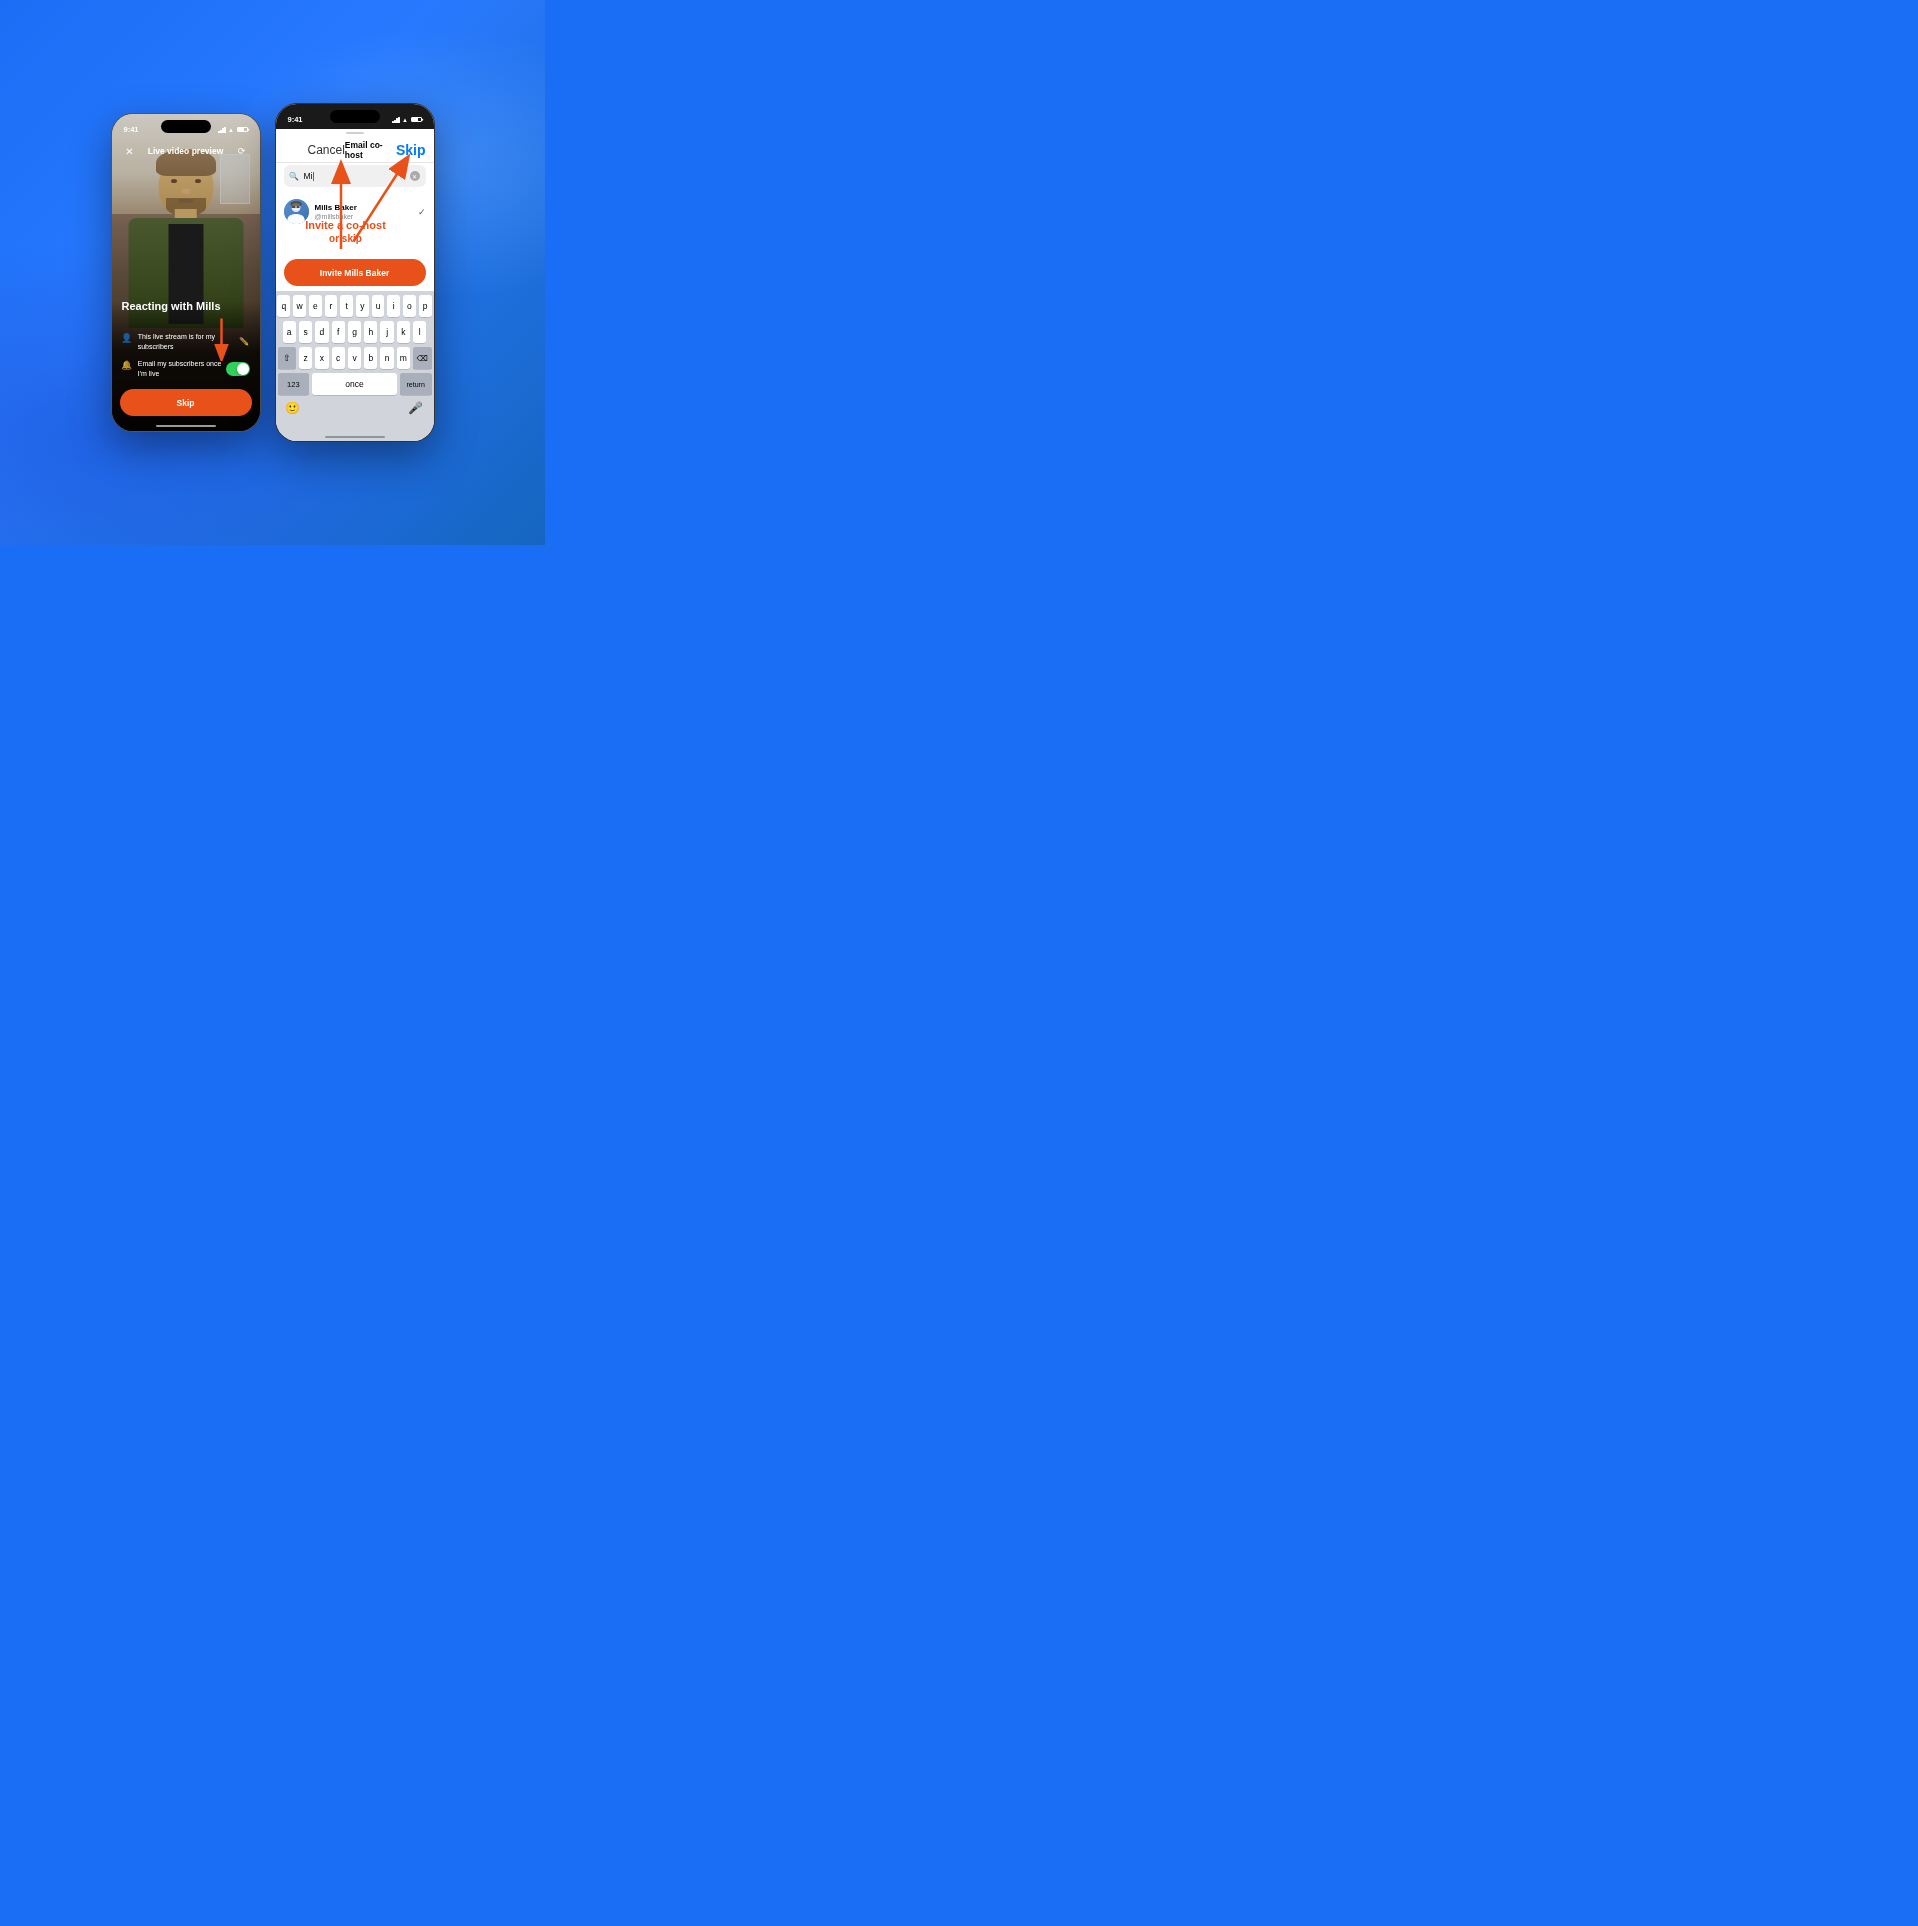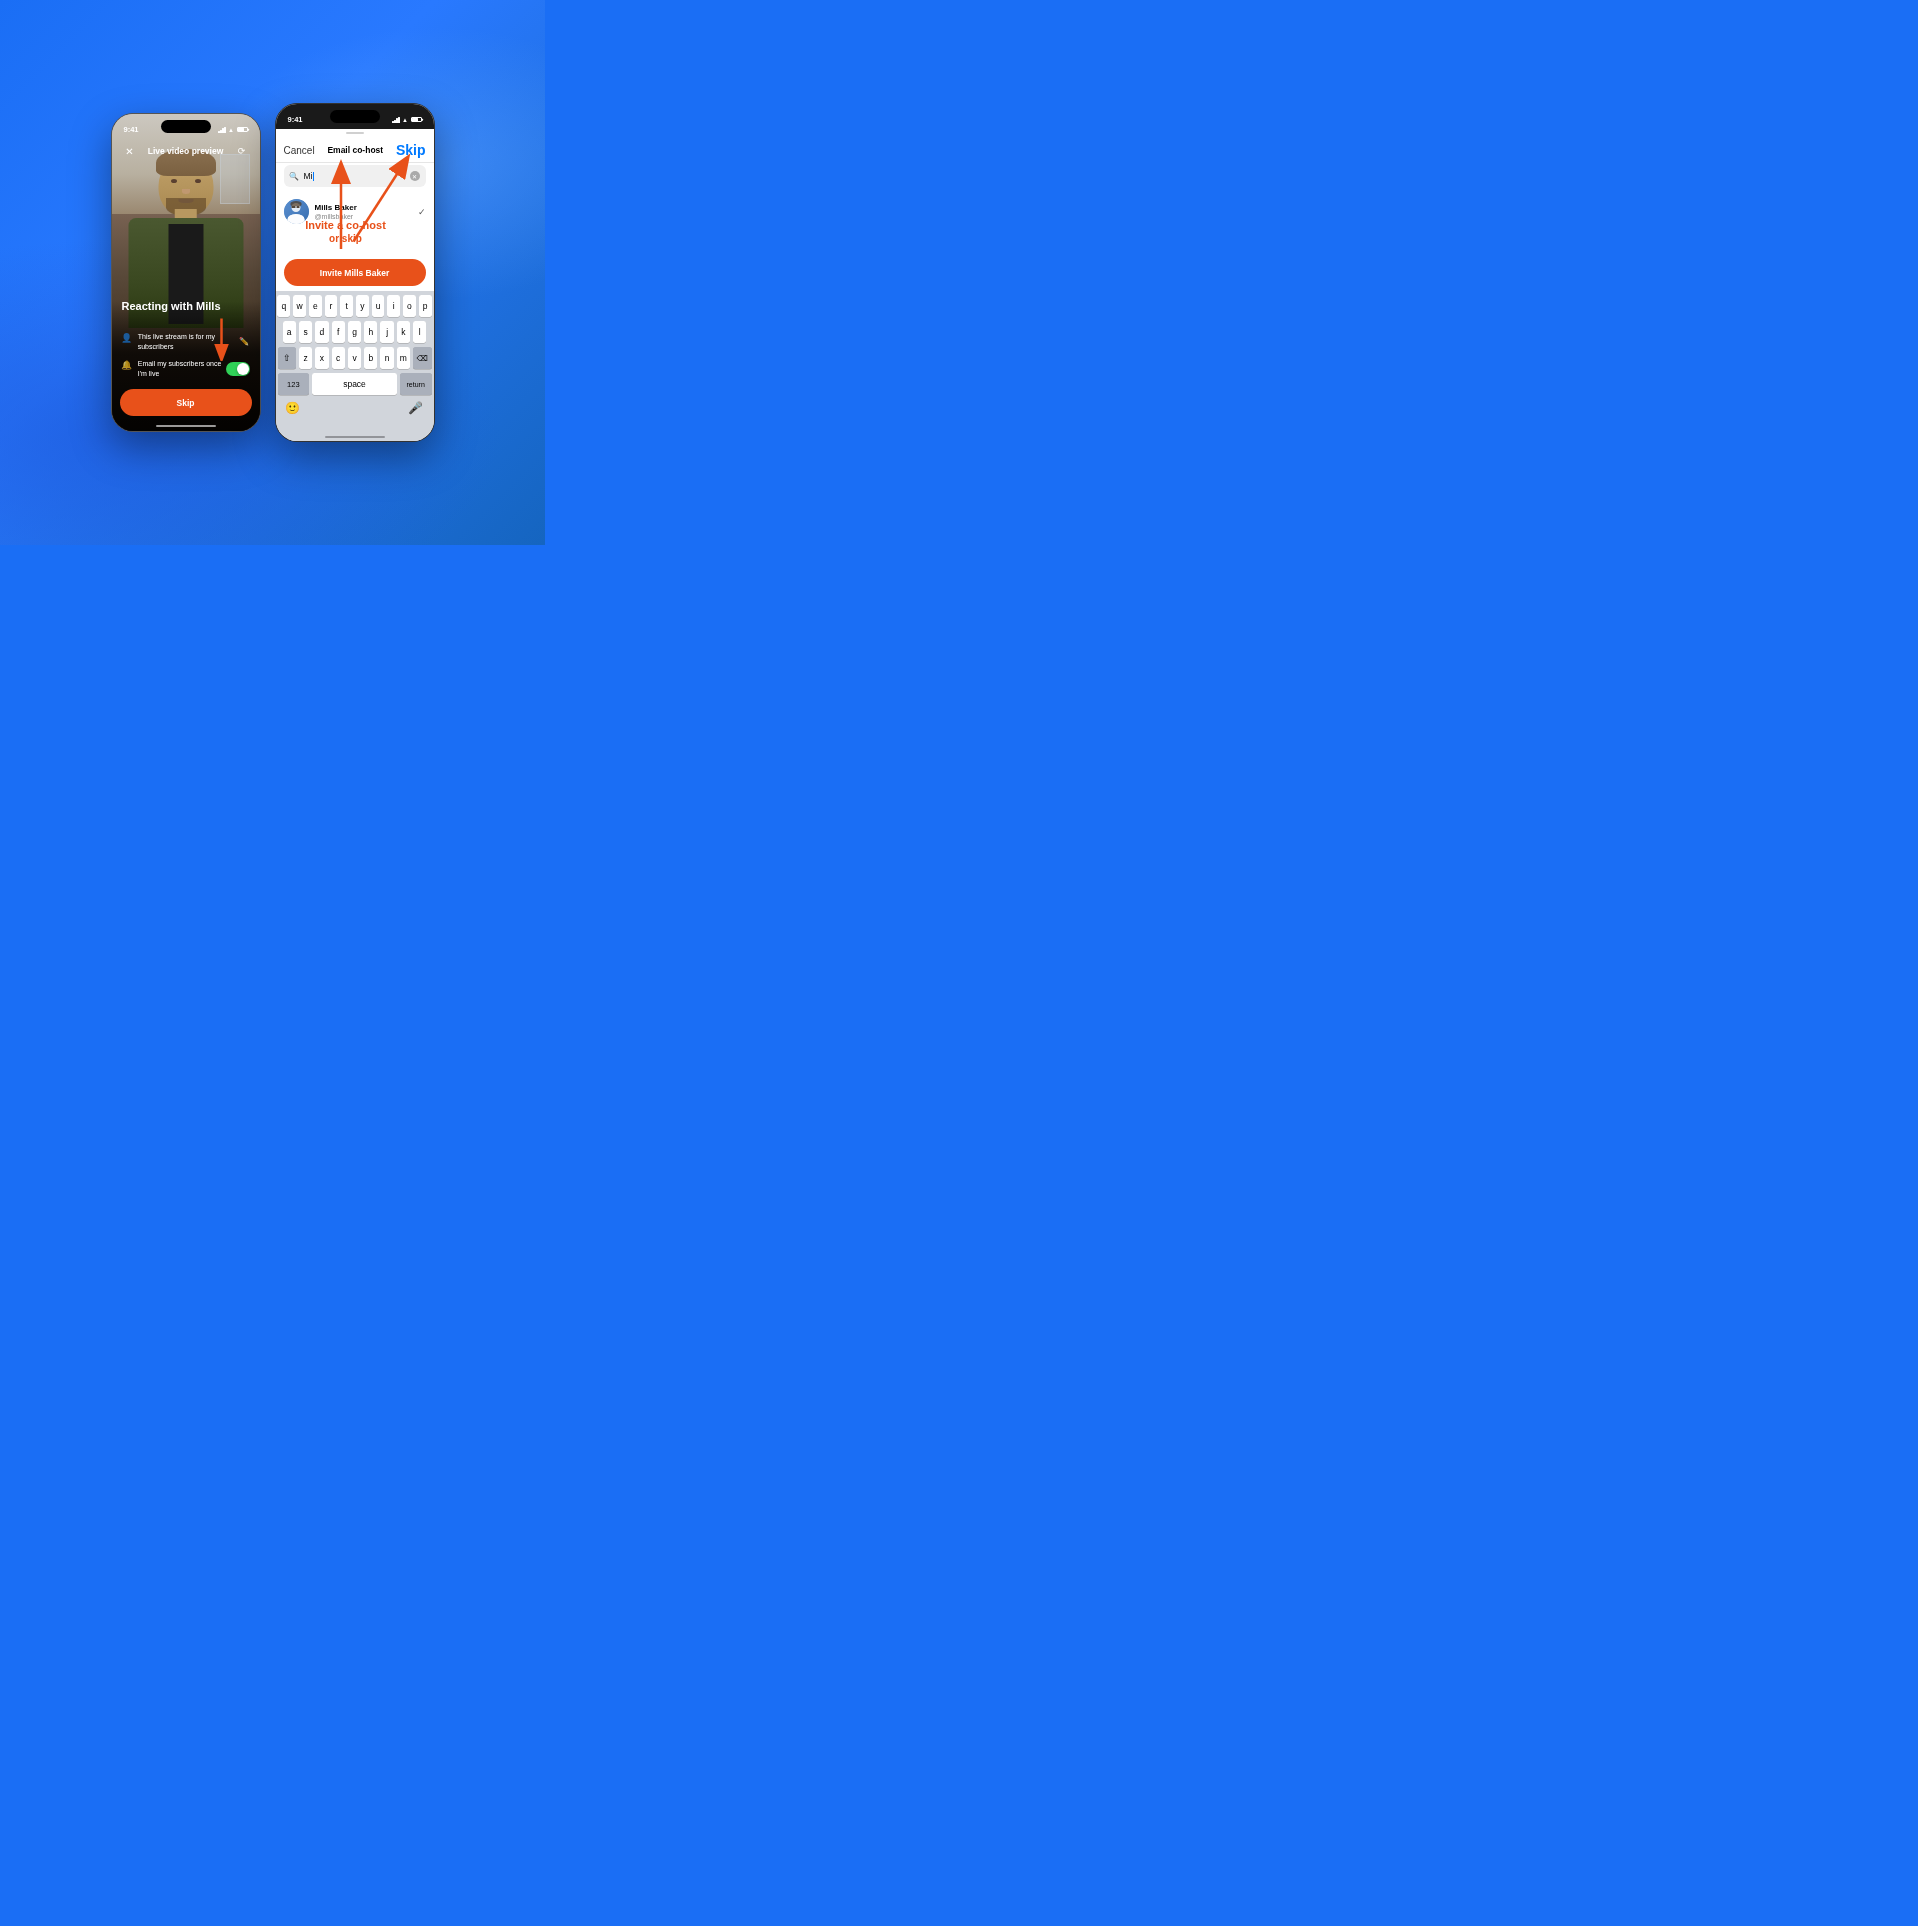--- a/index.html
+++ b/index.html
@@ -333,23 +333,24 @@
       left: 0;
       right: 0;
       height: 24px;
       display: flex;
       align-items: center;
       justify-content: space-between;
       padding: 0 8px;
     }
 
     .nav-cancel {
-      font-size: 10px;
+      font-size: 12px;
       color: #333;
       cursor: pointer;
+      margin-left: 24px;
     }
 
     .nav-title {
       font-size: 8.5px;
       font-weight: 700;
       color: #000;
     }
 
     .nav-skip {
       font-size: 14px;
@@ -847,21 +848,21 @@
           <div class="key">c</div>
           <div class="key">v</div>
           <div class="key">b</div>
           <div class="key">n</div>
           <div class="key">m</div>
           <div class="key key-dark" style="flex:1.4;font-size:8px;">⌫</div>
         </div>
 
         <div class="key-row">
           <div class="key key-dark" style="flex:1.5;font-size:7.5px;">123</div>
-          <div class="key key-space">space</div>
+          <div class="key key-space">once</div>
           <div class="key key-dark" style="flex:1.5;font-size:7px;">return</div>
         </div>
 
         <div class="keyboard-extras">
           <span class="keyboard-extra-icon">🙂</span>
           <span class="keyboard-extra-icon">🎤</span>
         </div>
       </div>
 
       <div class="home-indicator-2"></div>

